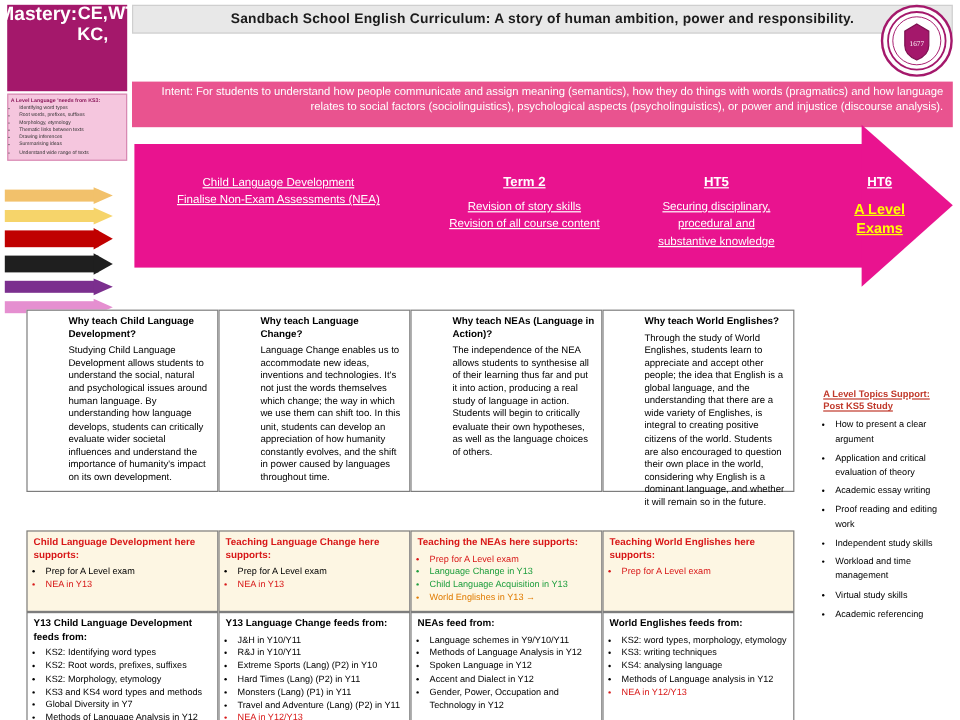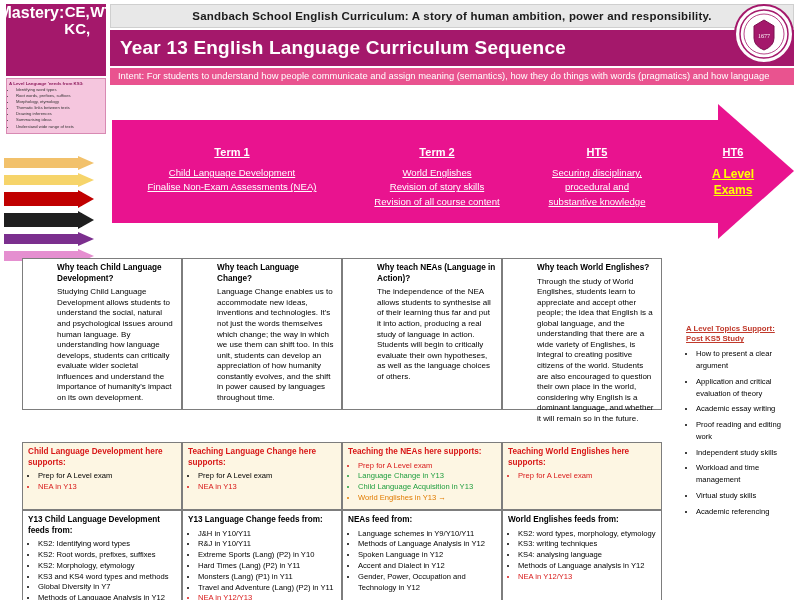--- a/index.html
+++ b/index.html
@@ -140,25 +140,26 @@
     color: #ffffff;
     padding-left: 10px;
     letter-spacing: .2px;
   }
 
   .intent-band {
     position: absolute;
     left: 110px;
     top: 68px;
     width: 684px;
-    height: 17px;
+    height: 38px;
     background: #e9538f;
     color: #ffffff;
     box-sizing: border-box;
     padding: 2px 8px;
+    text-align: right;
   }
   .intent-band .itext {
     font-size: 9.4px;
     line-height: 1.35;
   }
   .intent-band .ilabel {
     font-weight: normal;
   }
 
   
@@ -366,23 +367,20 @@
     <div class="arr">
       <div class="bar" style="background:#e58fd0"></div>
       <div class="head" style="border-left-color:#e58fd0"></div>
     </div>
   </div>
 
   <div class="header-band">
     <div class="htext">Sandbach  School  English  Curriculum:  A story of human ambition,  power and responsibility.</div>
   </div>
 
-  <div class="title-band">
-    <div class="ttext">Year 13 English Language Curriculum Sequence</div>
-  </div>
 
   <div class="intent-band">
     <div class="itext">
       <span class="ilabel">Intent:</span><span> For students to understand how people communicate and assign meaning (semantics), how they do things with words (pragmatics) and how language relates to social factors (sociolinguistics), psychological aspects (psycholinguistics), or power and injustice (discourse analysis).</span>
     </div>
   </div>
 
   <div class="crest">
     <svg width="52" height="52" viewBox="0 0 52 52">
       <circle cx="26" cy="26" r="24" fill="#ffffff" stroke="#a4186b" stroke-width="1.5"></circle>
@@ -390,27 +388,25 @@
       <text x="26" y="30" font-size="6" fill="#ffffff" text-anchor="middle" font-family="Liberation Serif, serif">1677</text>
       <circle cx="26" cy="26" r="20" fill="none" stroke="#a4186b" stroke-width="0.8"></circle>
     </svg>
   </div>
 
   <div class="timeline">
     <div class="tl-body"></div>
     <div class="tl-head"></div>
     <div class="terms">
       <div class="term t1">
-        <div class="tname">Term 1</div>
         <div class="tline">Child Language Development</div>
         <div class="tline">Finalise Non-Exam Assessments (NEA)</div>
       </div>
       <div class="term t2">
         <div class="tname">Term 2</div>
-        <div class="tline">World Englishes</div>
         <div class="tline">Revision of story skills</div>
         <div class="tline">Revision of all course content</div>
       </div>
       <div class="term t3">
         <div class="tname">HT5</div>
         <div class="tline">Securing disciplinary,</div>
         <div class="tline">procedural and</div>
         <div class="tline">substantive knowledge</div>
       </div>
       <div class="term t4">

